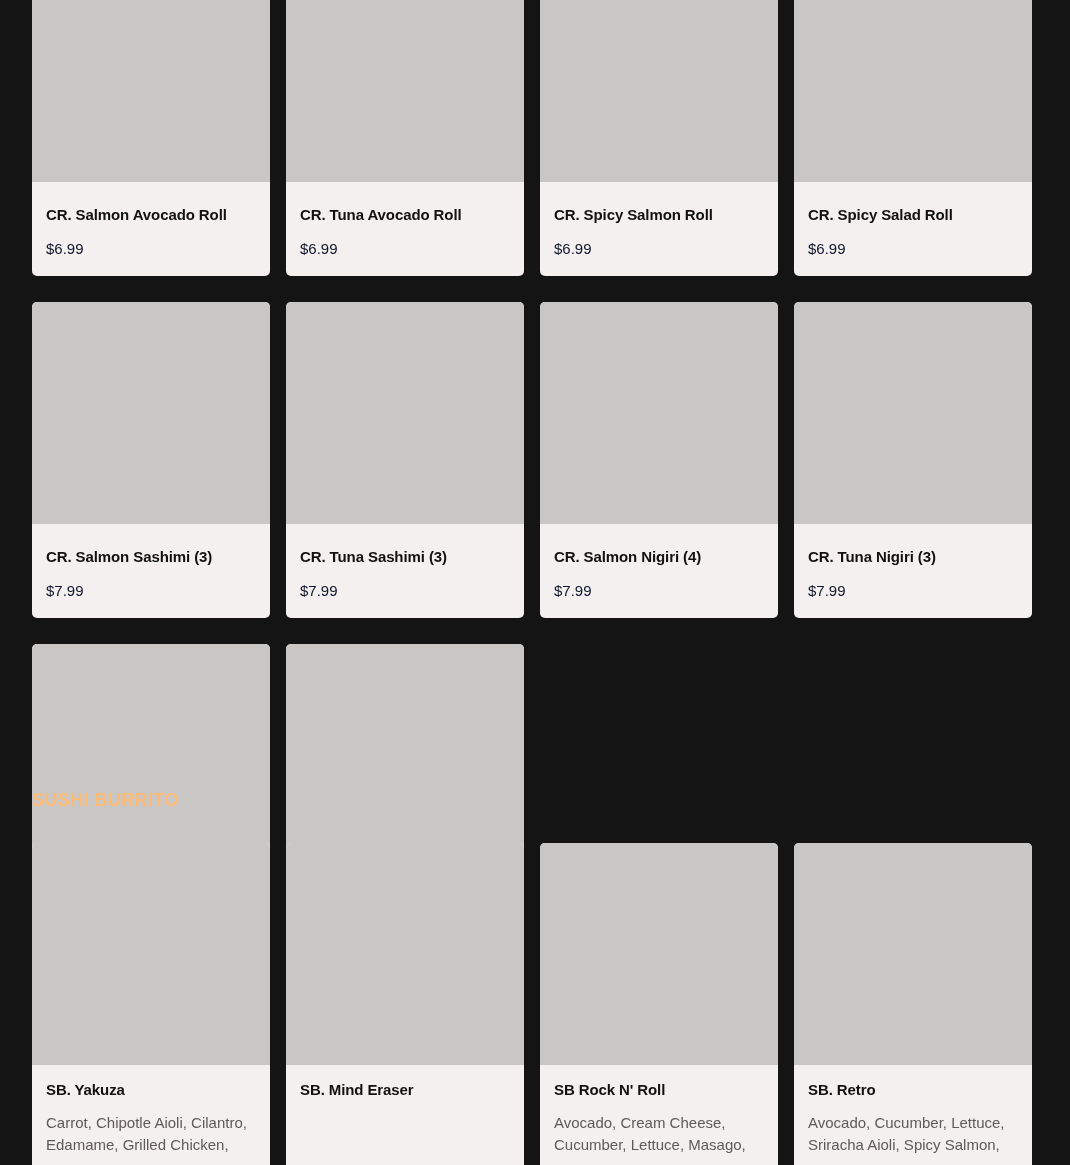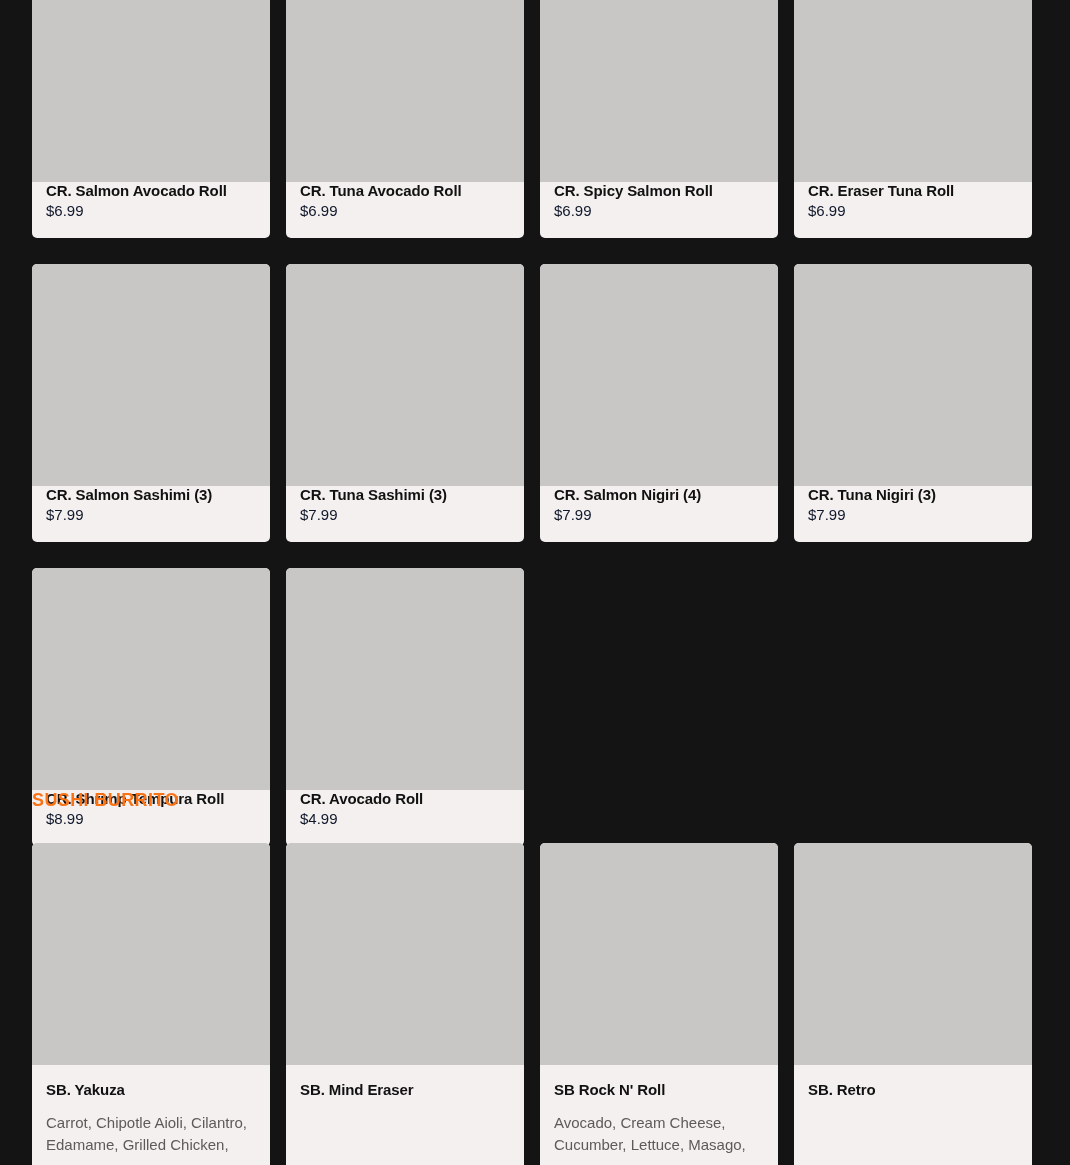--- a/index.html
+++ b/index.html
@@ -46,24 +46,24 @@
   }
 
   .card-photo {
     width: 100%;
     height: 222px;
     background: #c9c6c6;
     flex: none;
   }
 
   .card-body {
-    padding: 0 14px 18px 14px;
+    padding: 24px 14px 18px 14px;
     display: flex;
     flex-direction: column;
-    gap: 2px;
+    gap: 16px;
   }
 
   .card-title {
     font-size: 15px;
     font-weight: 700;
     color: #111111;
     line-height: 1.2;
     letter-spacing: -0.1px;
   }
 
@@ -80,21 +80,21 @@
     color: #5f5a5a;
     line-height: 1.45;
   }
 
   
   .section-heading {
     position: absolute;
     left: 32px;
     font-size: 18px;
     font-weight: 700;
-    color: #f97316;
+    color: #fdba74;
     letter-spacing: 0.4px;
   }
 
   #heading-sushi-burrito { top: 790px; }
 
   
   #grid-sushi-burrito { top: 843px; }
 
   #grid-sushi-burrito .card-photo { height: 222px; }
   #grid-sushi-burrito .card-body { padding: 16px 14px 18px 14px; gap: 13px; }
@@ -126,21 +126,21 @@
       <div class="card-photo"></div>
       <div class="card-body">
         <div class="card-title">CR. Spicy Salmon Roll</div>
         <div class="card-price">$6.99</div>
       </div>
     </div>
 
     <div class="card">
       <div class="card-photo"></div>
       <div class="card-body">
-        <div class="card-title">CR. Eraser Tuna Roll</div>
+        <div class="card-title">CR. Spicy Salad Roll</div>
         <div class="card-price">$6.99</div>
       </div>
     </div>
 
     <div class="card">
       <div class="card-photo"></div>
       <div class="card-body">
         <div class="card-title">CR. Salmon Sashimi (3)</div>
         <div class="card-price">$7.99</div>
       </div>
@@ -212,18 +212,19 @@
       <div class="card-body">
         <div class="card-title">SB Rock N' Roll</div>
         <div class="card-desc">Avocado, Cream Cheese, Cucumber, Lettuce, Masago,</div>
       </div>
     </div>
 
     <div class="card">
       <div class="card-photo"></div>
       <div class="card-body">
         <div class="card-title">SB. Retro</div>
+        <div class="card-desc">Avocado, Cucumber, Lettuce, Sriracha Aioli, Spicy Salmon,</div>
       </div>
     </div>
 
   </div>
 
 </div>
 
 </body></html>

